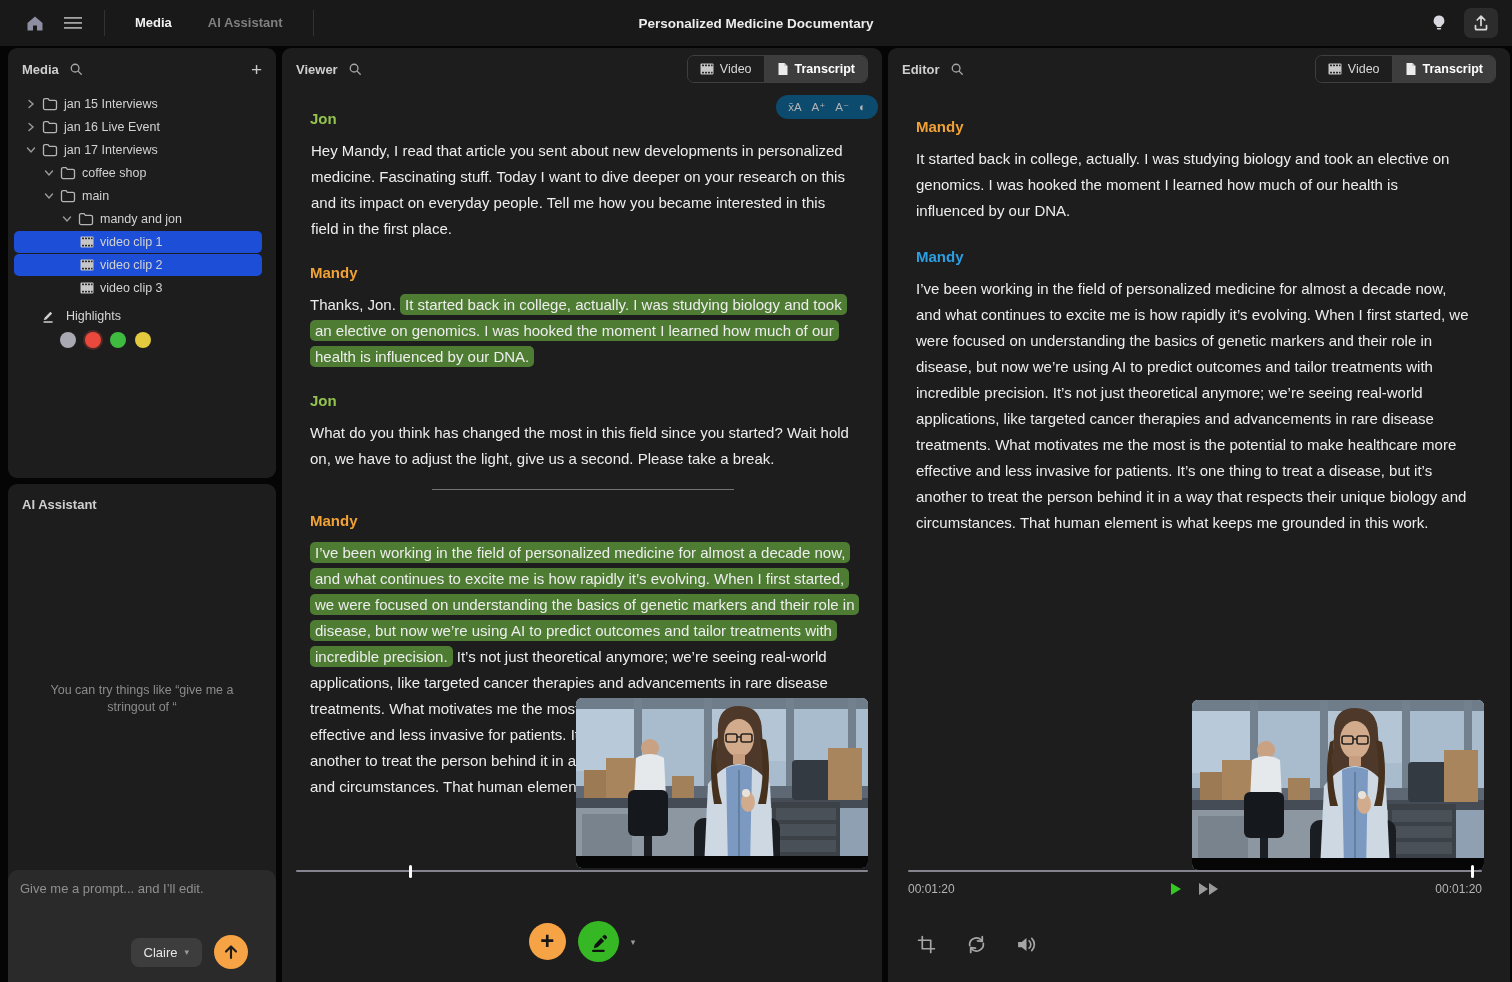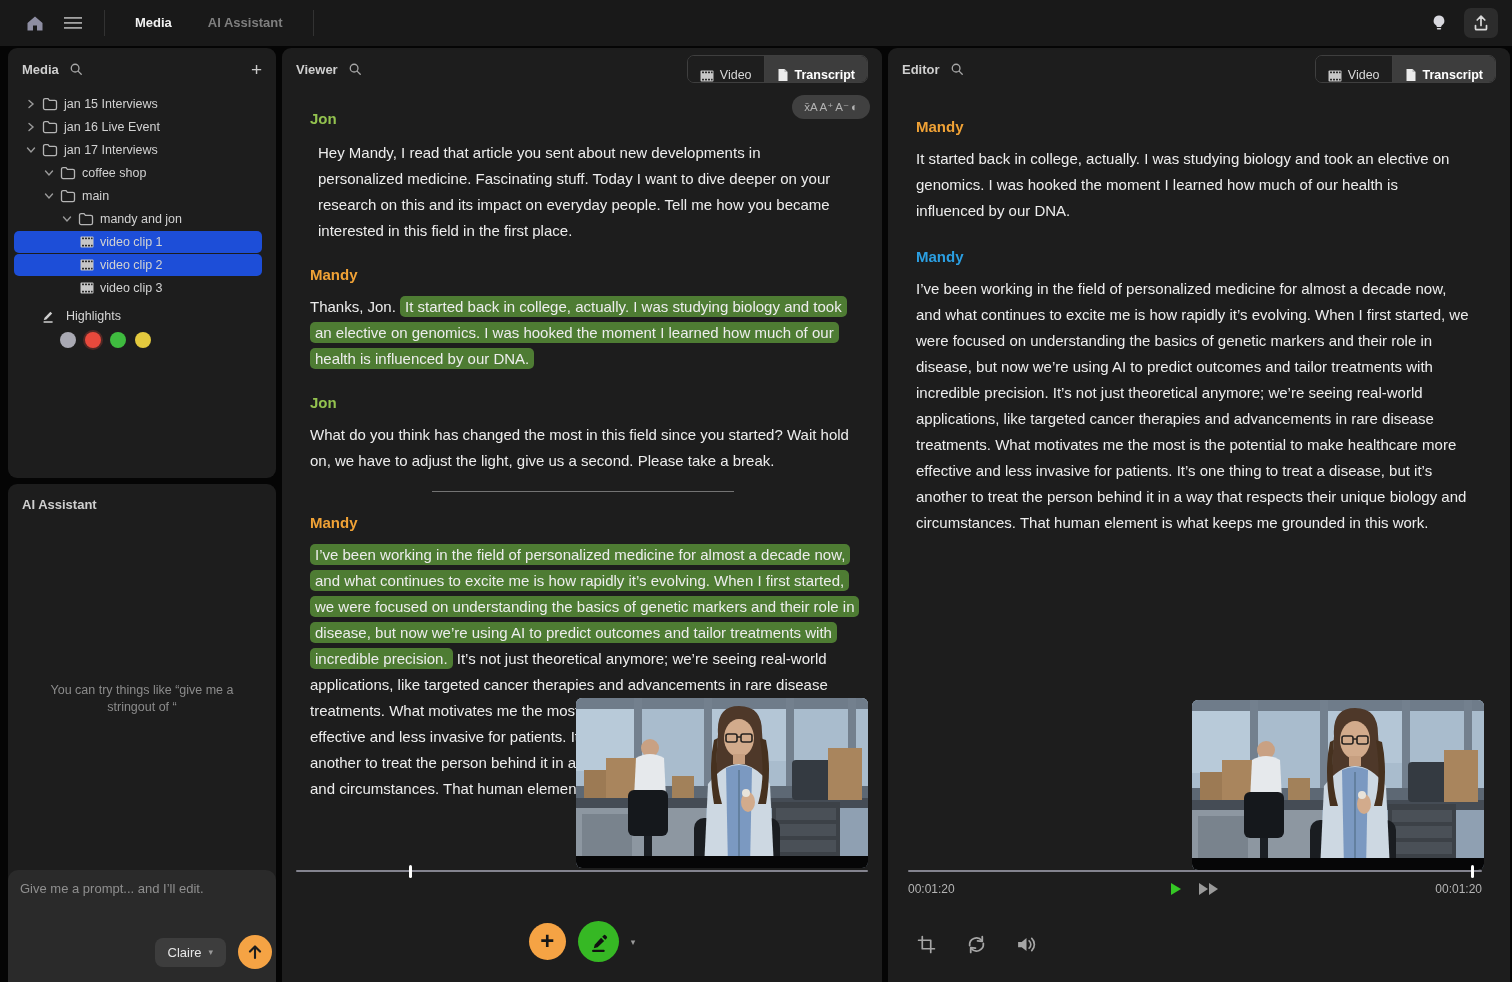--- a/index.html
+++ b/index.html
@@ -35,31 +35,31 @@
   .dots{display:flex;gap:9px;padding:6px 0 0 52px;}
   .dot{width:16px;height:16px;border-radius:50%;cursor:pointer;}
   .dot-gray{background:#a9a9b3;} .dot-red{background:#e8493c;box-shadow:0 0 0 2px rgba(232,73,60,.25);}
   .dot-green{background:#3fbb3f;} .dot-yellow{background:#e3c93e;}
   
   .ai-hint{margin-top:158px;padding:0 34px;text-align:center;font-size:12.5px;line-height:17px;color:#8b8b8b;}
   .prompt-box{position:absolute;left:0;right:0;bottom:0;height:112px;background:#2a2a2a;border-radius:10px 10px 0 0;}
   .prompt-box input{position:absolute;top:10px;left:10px;right:10px;background:transparent;border:none;outline:none;
     color:#cfcfcf;font-size:13px;font-family:inherit;}
   .prompt-box input::placeholder{color:#8f8f8f;}
-  .prompt-actions{position:absolute;right:4px;bottom:13px;display:flex;align-items:center;gap:12px;}
+  .prompt-actions{position:absolute;right:28px;bottom:13px;display:flex;align-items:center;gap:12px;}
   .voice-pill{display:flex;align-items:center;gap:7px;background:#3d3d3d;border-radius:8px;padding:7px 13px;font-size:13px;color:#e6e6e6;cursor:pointer;}
   .caret{font-size:9px;color:#9a9a9a;}
   .send-btn{width:34px;height:34px;border-radius:50%;background:#f5a344;display:flex;align-items:center;justify-content:center;cursor:pointer;}
   
   .seg{margin-left:auto;display:flex;height:26px;border:1px solid #3f3f3f;border-radius:7px;overflow:hidden;font-size:12.5px;}
-  .seg .opt{display:flex;align-items:flex-end;gap:6px;padding:0 12px;cursor:pointer;}
+  .seg .opt{display:flex;align-items:center;gap:6px;padding:0 12px;cursor:pointer;}
   .seg .opt.video{background:#1e1e1e;color:#d8d8d8;border-right:1px solid #3f3f3f;}
   .seg .opt.on{background:#3d3d3d;color:#ffffff;font-weight:700;}
   
-  .font-pill{position:absolute;top:47px;right:12px;display:flex;align-items:center;gap:2px;background:#404040;
+  .font-pill{position:absolute;top:47px;right:4px;display:flex;align-items:center;gap:10px;background:#0c4a6e;
     border-radius:14px;padding:5px 12px;font-size:11.5px;color:#b3b3b3;z-index:3;}
   .font-pill span{cursor:pointer;}
   
   .transcript{position:absolute;top:44px;left:0;right:0;bottom:128px;padding:14px 26px 0 28px;overflow:hidden;font-size:15px;line-height:26px;color:#ededed;}
   .speaker{font-weight:700;font-size:15px;margin:18px 0 6px;}
   .speaker:first-child{margin-top:0;}
   .sp-green{color:#93c24f;} .sp-orange{color:#f0a236;} .sp-blue{color:#2b9fe2;}
   .hl{background:#4e7c33;border-radius:5px;padding:2px 5px;box-decoration-break:clone;-webkit-box-decoration-break:clone;}
   .t-divider{border:none;border-top:1px solid #737373;width:302px;margin:17px auto 2px;}
   
@@ -218,20 +218,21 @@
             <rect width="18" height="1.8" y="5" fill="#a2a2a2"></rect>
             <rect width="18" height="1.8" y="10" fill="#a2a2a2"></rect>
           </svg>
       </span>
     </div>
     <div class="vdiv"></div>
     <div class="tab active">Media</div>
     <div class="tab inactive">AI Assistant</div>
     <div class="vdiv"></div>
   </div>
+  <div class="title">Personalized Medicine Documentary</div>
   <div class="right">
     <div class="icon-btn">
       <span>
           <svg width="16" height="18">
             <use href="#i-bulb"></use>
           </svg>
         </span>
     </div>
     <div class="icon-btn export-btn">
       <span>
@@ -426,21 +427,21 @@
 
   <div class="font-pill">
     <span>x̄A</span>
     <span>A⁺</span>
     <span>A⁻</span>
     <span>◐</span>
   </div>
 
   <div class="transcript">
     <div class="speaker sp-green">Jon</div>
-    <p style="margin:8px"><span>Hey Mandy, I read that article you sent about new developments in personalized medicine. Fascinating stuff. Today I want to dive deeper on your research on this and its impact on everyday people. Tell me how you became interested in this field in the first place.</span></p>
+    <p style="margin:1px"><span>Hey Mandy, I read that article you sent about new developments in personalized medicine. Fascinating stuff. Today I want to dive deeper on your research on this and its impact on everyday people. Tell me how you became interested in this field in the first place.</span></p>
 
     <div class="speaker sp-orange">Mandy</div>
     <p style="margin:0"><span>Thanks, Jon. </span><span class="hl">It started back in college, actually. I was studying biology and took an elective on genomics. I was hooked the moment I learned how much of our health is influenced by our DNA.</span></p>
 
     <div class="speaker sp-green">Jon</div>
     <p style="margin:0"><span>What do you think has changed the most in this field since you started? Wait hold on, we have to adjust the light, give us a second. Please take a break.</span></p>
 
     <hr class="t-divider">
 
     <div class="speaker sp-orange">Mandy</div>

